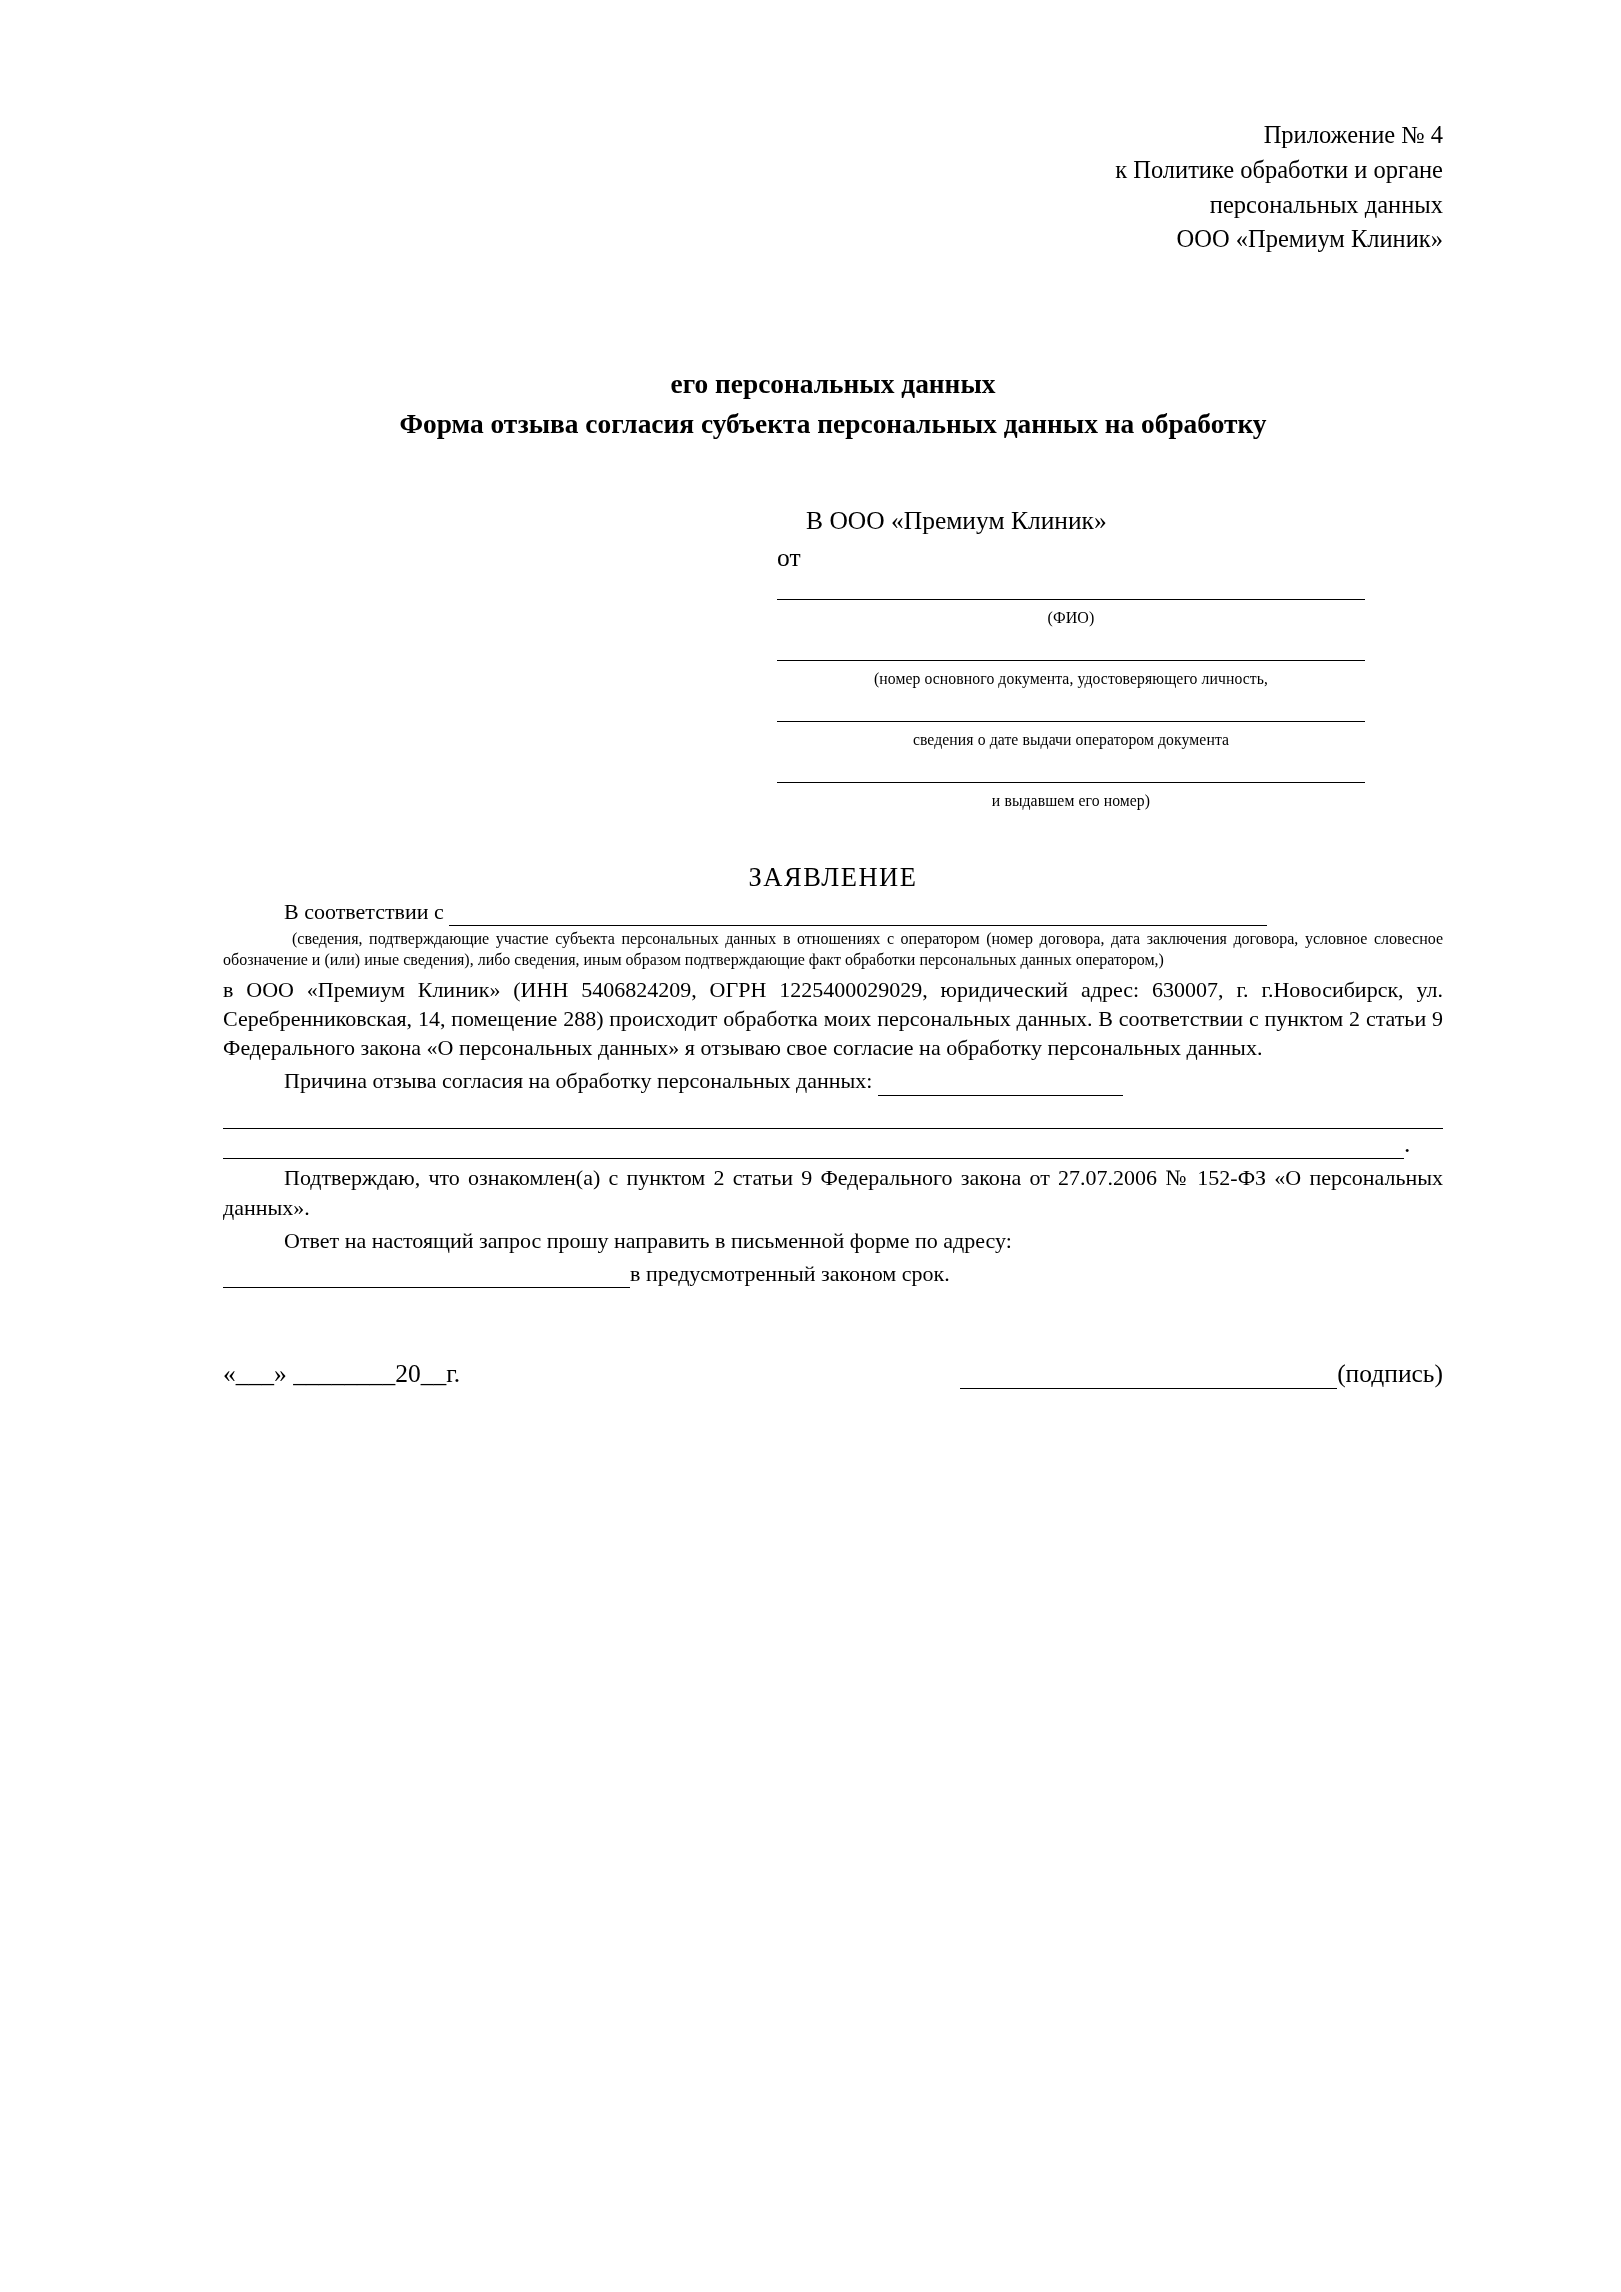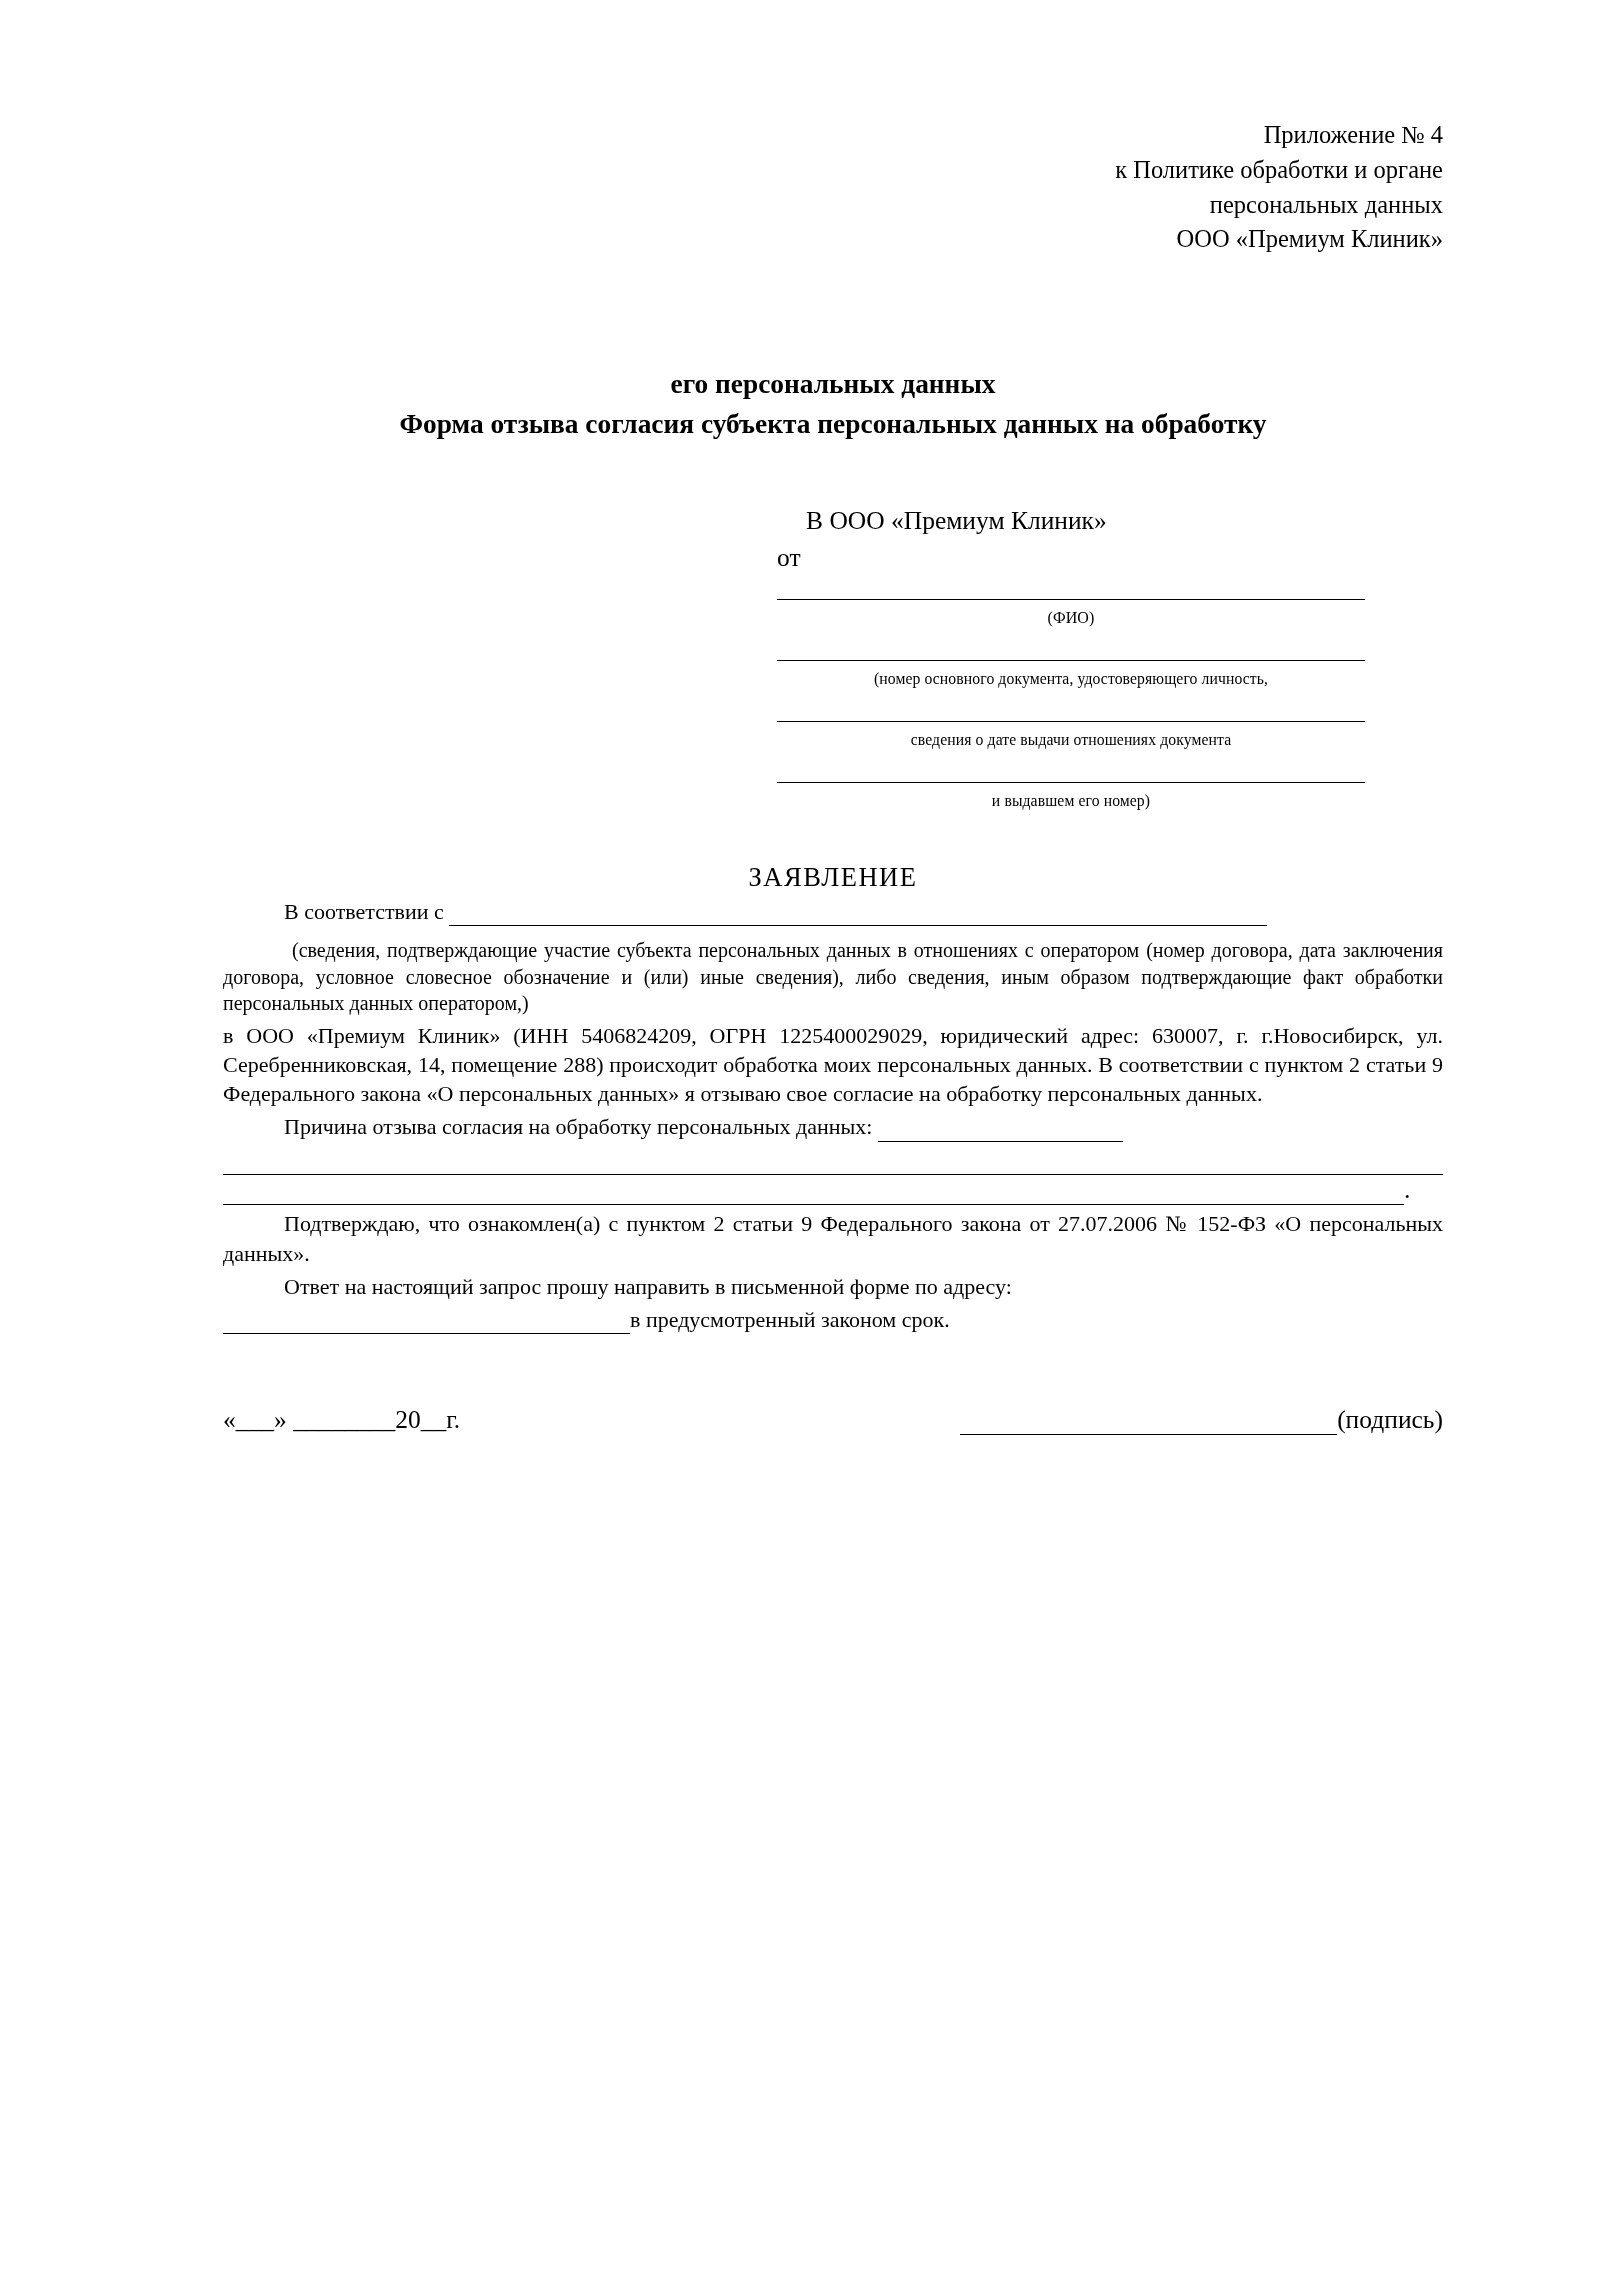--- a/index.html
+++ b/index.html
@@ -90,24 +90,24 @@
   .body-text.indent { text-indent: 61px; }
 
   .inline-rule {
     display: inline-block;
     border-bottom: 1.6px solid #000;
     vertical-align: bottom;
     height: 21.6px;
   }
 
   .fineprint {
-    font-size: 20px;
+    font-size: 16px;
     line-height: 1.32;
     text-align: justify;
-    margin-top: 11px;
+    margin-top: 2px;
   }
   .fineprint .lead { padding-left: 69px; }
 
   .full-rule {
     border-bottom: 1.6px solid #000;
     height: 29px;
     margin-top: 3.9px;
   }
 
   .sig-row {
@@ -151,21 +151,21 @@
 
       <div class="ruled"></div>
       <div class="ruled-caption">(ФИО)</div>
 
       <div class="gap-6"></div>
       <div class="ruled"></div>
       <div class="ruled-caption small">(номер основного документа, удостоверяющего личность,</div>
 
       <div class="gap-6"></div>
       <div class="ruled"></div>
-      <div class="ruled-caption small">сведения о дате выдачи отношениях документа</div>
+      <div class="ruled-caption small">сведения о дате выдачи оператором документа</div>
 
       <div class="gap-6"></div>
       <div class="ruled"></div>
       <div class="ruled-caption small">и выдавшем его номер)</div>
     </div>
 
     <div class="statement-title">ЗАЯВЛЕНИЕ</div>
 
     <div class="body-text indent">
       <span>В соответствии с</span>

